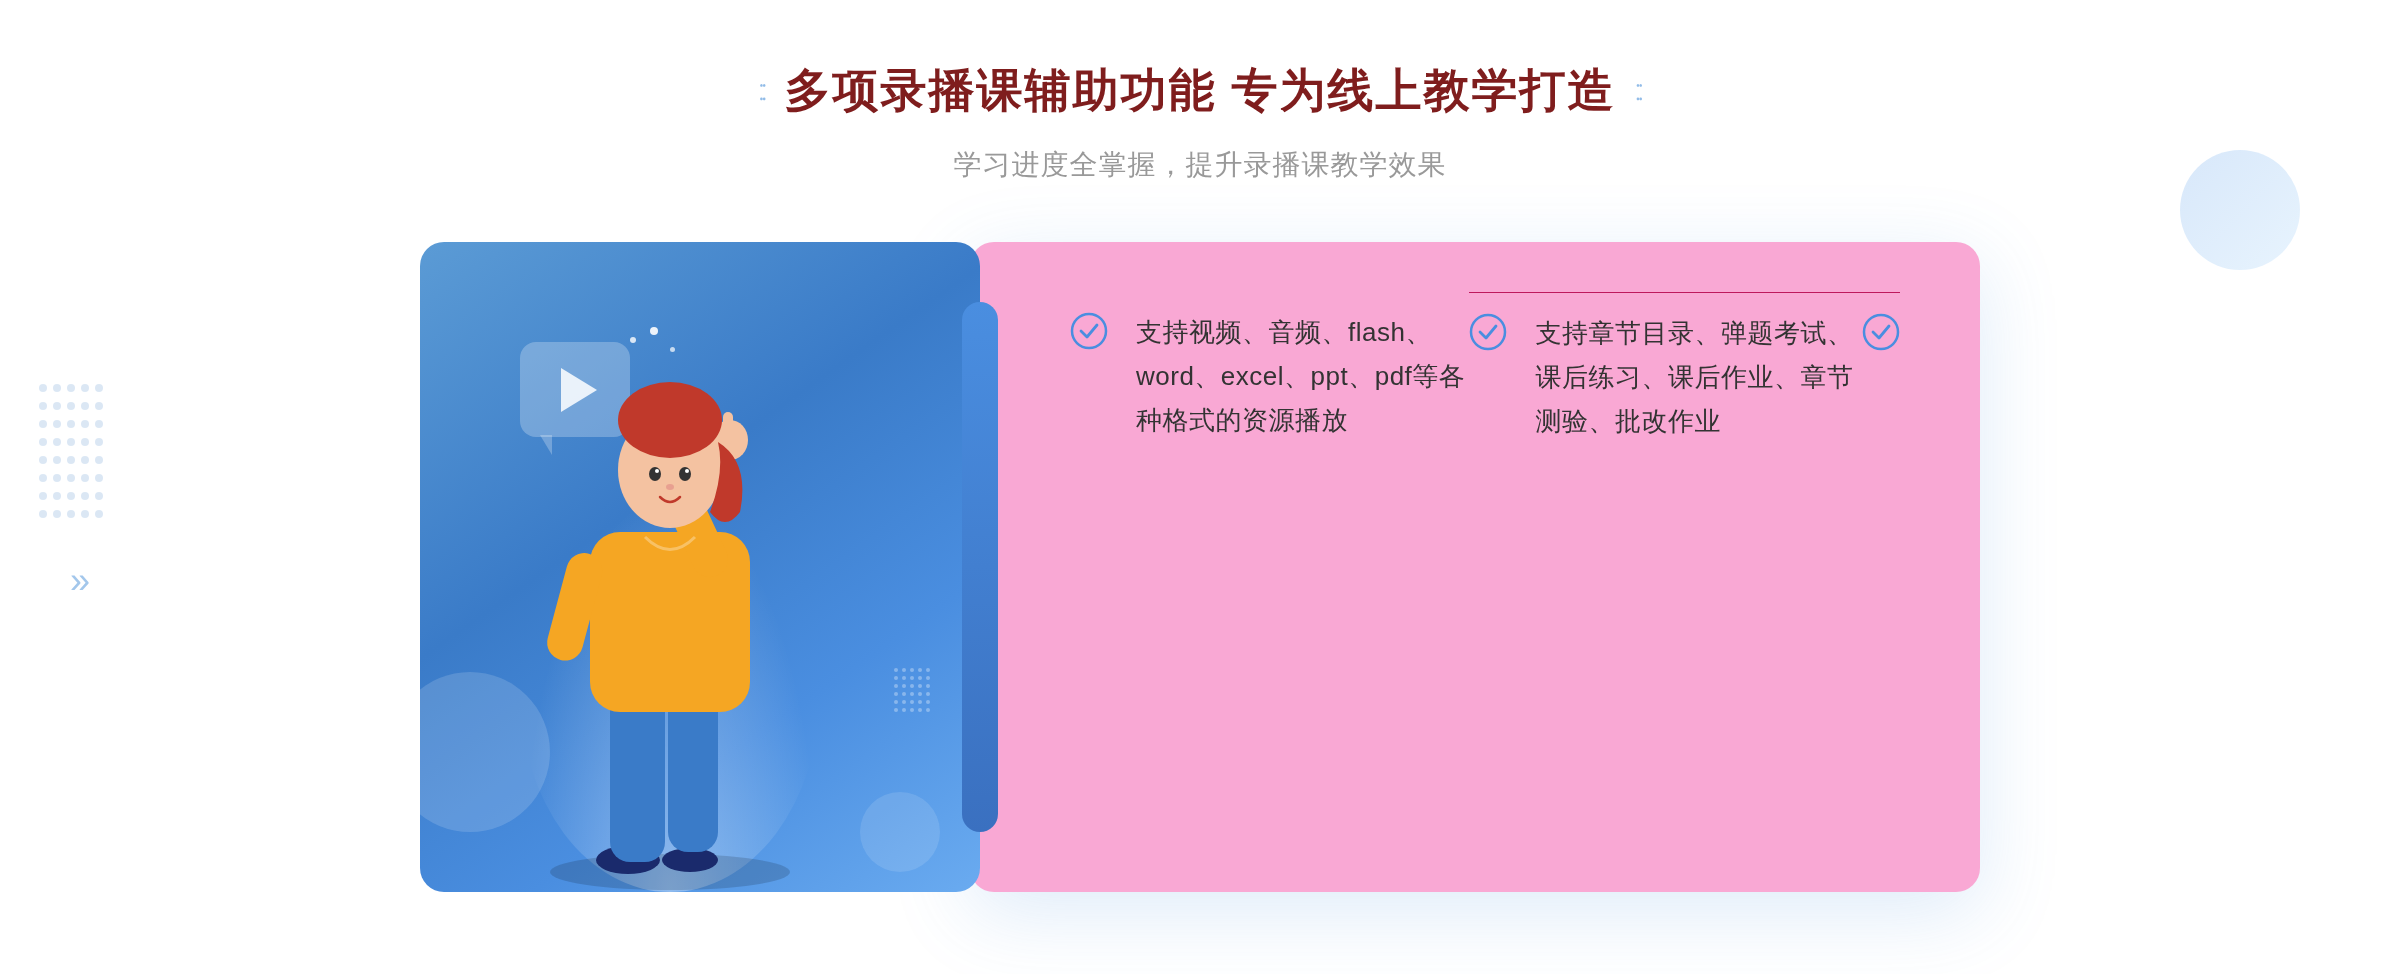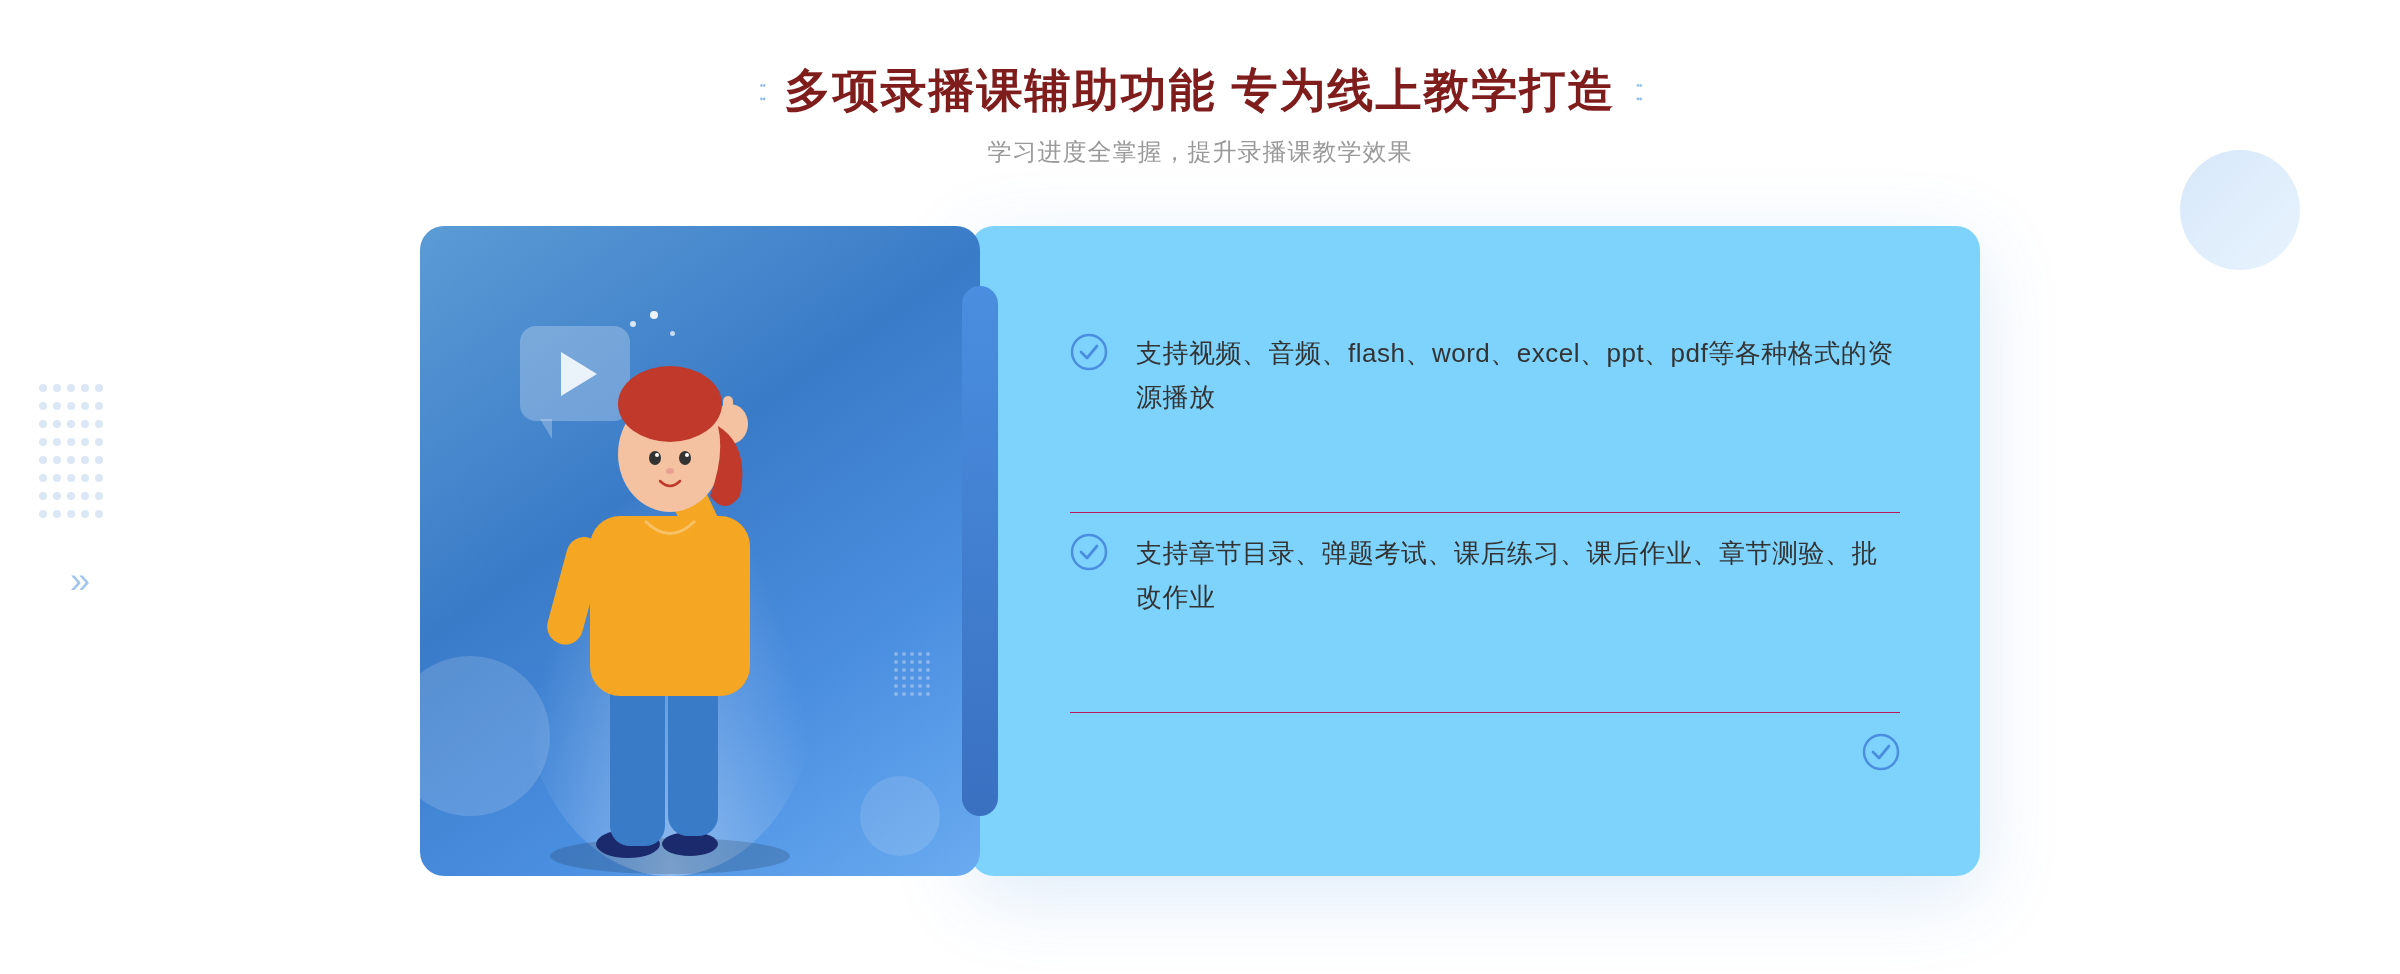--- a/index.html
+++ b/index.html
@@ -33,23 +33,23 @@
       letter-spacing: -2px;
       opacity: 0.6;
     }
     .header-title {
       font-size: 46px;
       font-weight: 700;
       color: #7f1d1d;
       letter-spacing: 2px;
     }
     .header-subtitle {
-      font-size: 24px;
+      font-size: 28px;
       color: #999;
-      margin-top: 14px;
+      margin-top: 24px;
       letter-spacing: 1px;
     }
 
     .main-container {
       display: flex;
       align-items: stretch;
       width: 1560px;
       margin-top: 40px;
       position: relative;
     }
@@ -159,27 +159,26 @@
     .stripe-dot {
       width: 4px;
       height: 4px;
       border-radius: 50%;
       background: rgba(255,255,255,0.8);
     }
 
     
     .content-card {
       flex: 1;
-      background: #7dd3fc;
+      background: #f9a8d4;
       border-radius: 24px;
       box-shadow: 0 20px 80px rgba(74, 142, 224, 0.18);
       padding: 50px 80px 50px 100px;
       margin-left: -10px;
       display: flex;
-      flex-direction: column;
       justify-content: space-around;
       z-index: 1;
     }
 
     .feature-item {
       display: flex;
       align-items: flex-start;
       gap: 28px;
       padding: 18px 0;
     }

